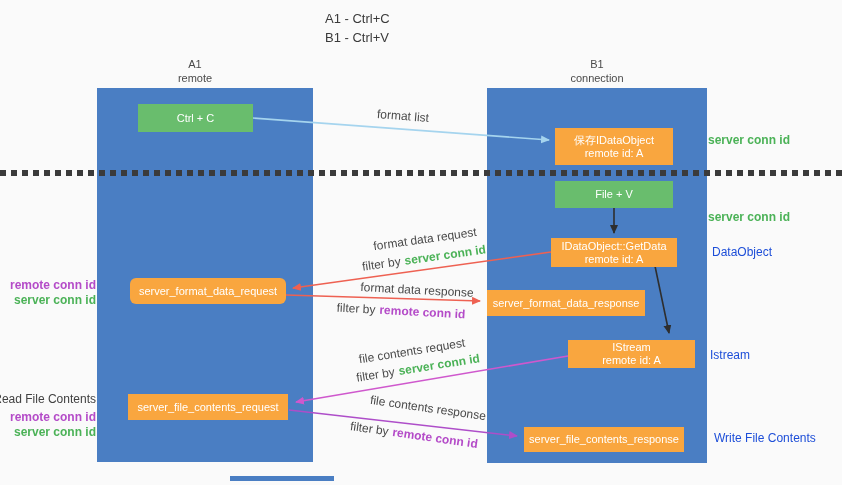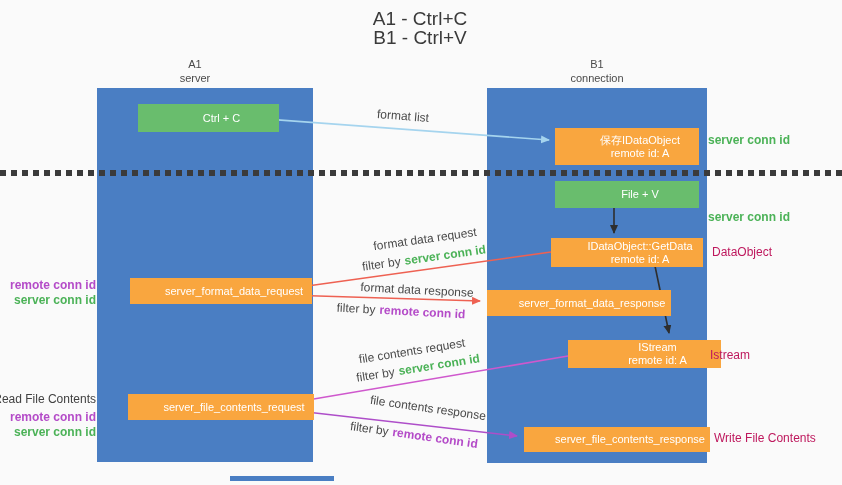--- a/index.html
+++ b/index.html
@@ -1,48 +1,48 @@
 <!DOCTYPE html>
 <html style="--lane-blue: #4a7ec3; --box-green: #69bd6d; --box-orange: #f9a63f; --arrow-red: #ee6152; --arrow-light-blue: #a5d4ee; --arrow-magenta: #cf58cd; --arrow-purple: #ae4ec9; --arrow-black: #2e2e2e; --label-green: #4bb257; --label-purple: #b44bc8; --dotted-line: #3b3b3b;"><head>
 <meta charset="utf-8">
 <style>
   html,body{margin:0;padding:0;}
   body{font-family:"Liberation Sans","DejaVu Sans",sans-serif;background:#f2f2f2;}
   #canvas{position:relative;width:842px;height:485px;background:#fafafa;overflow:hidden;}
   .abs{position:absolute;}
-  .title{font-size:19px;line-height:19px;color:#3a3a3a;text-align:center;}
+  .title{font-size:13px;line-height:19px;color:#3a3a3a;text-align:left;}
   .lane-header{font-size:11px;line-height:14px;color:#4a4a4a;text-align:center;}
   .lane{background:var(--lane-blue);}
   .dotted{background:repeating-linear-gradient(to right,var(--dotted-line) 0 6px,transparent 6px 11px);}
   .box{display:flex;flex-direction:column;align-items:center;justify-content:center;
-       color:#ffffff;font-size:11px;line-height:13px;text-align:center;white-space:nowrap;padding-left:26px;}
+       color:#ffffff;font-size:11px;line-height:13px;text-align:center;white-space:nowrap;}
   .box.green{background:var(--box-green);}
   .box.orange{background:var(--box-orange);}
-  .side-label{font-size:12px;color:#be185d;white-space:nowrap;}
+  .side-label{font-size:12px;color:#1d4ed8;white-space:nowrap;}
   .bold-green{color:var(--label-green);font-weight:bold;}
   .bold-purple{color:var(--label-purple);font-weight:bold;}
   .alabel{font-size:12px;color:#4a4a4a;text-align:center;white-space:nowrap;}
   .alabel .pre{margin-right:4px;}
   .right-block{text-align:right;font-size:12px;line-height:15px;white-space:nowrap;}
   svg{position:absolute;left:0;top:0;pointer-events:none;}
   .thumb{background:var(--lane-blue);}
 </style>
 </head>
 <body>
 
 <div id="canvas">
 
   <div class="abs title" style="left:325px;top:9px;width:190px;">
     <div>A1 - Ctrl+C</div>
     <div>B1 - Ctrl+V</div>
   </div>
 
   <div class="abs lane-header" style="left:115px;top:57px;width:160px;">
     <div>A1</div>
-    <div>server</div>
+    <div>remote</div>
   </div>
   <div class="abs lane-header" style="left:517px;top:57px;width:160px;">
     <div>B1</div>
     <div>connection</div>
   </div>
 
   <div class="abs lane" style="left:97px;top:88px;width:216px;height:374px;"></div>
   <div class="abs lane" style="left:487px;top:88px;width:220px;height:375px;"></div>
 
   <div class="abs dotted" style="left:0;top:170px;width:842px;height:6px;"></div>
@@ -81,21 +81,21 @@
     <div>保存IDataObject</div>
     <div>remote id: A</div>
   </div>
   <div class="abs box green" style="left:555px;top:181px;width:118px;height:27px;">
     <div>File + V</div>
   </div>
   <div class="abs box orange" style="left:551px;top:238px;width:126px;height:29px;">
     <div>IDataObject::GetData</div>
     <div>remote id: A</div>
   </div>
-  <div class="abs box orange" style="left:130px;top:278px;width:156px;height:26px;">
+  <div class="abs box orange" style="left:130px;top:278px;width:156px;height:26px;border-radius:6px;">
     <div>server_format_data_request</div>
   </div>
   <div class="abs box orange" style="left:487px;top:290px;width:158px;height:26px;">
     <div>server_format_data_response</div>
   </div>
   <div class="abs box orange" style="left:568px;top:340px;width:127px;height:28px;">
     <div>IStream</div>
     <div>remote id: A</div>
   </div>
   <div class="abs box orange" style="left:128px;top:394px;width:160px;height:26px;">

